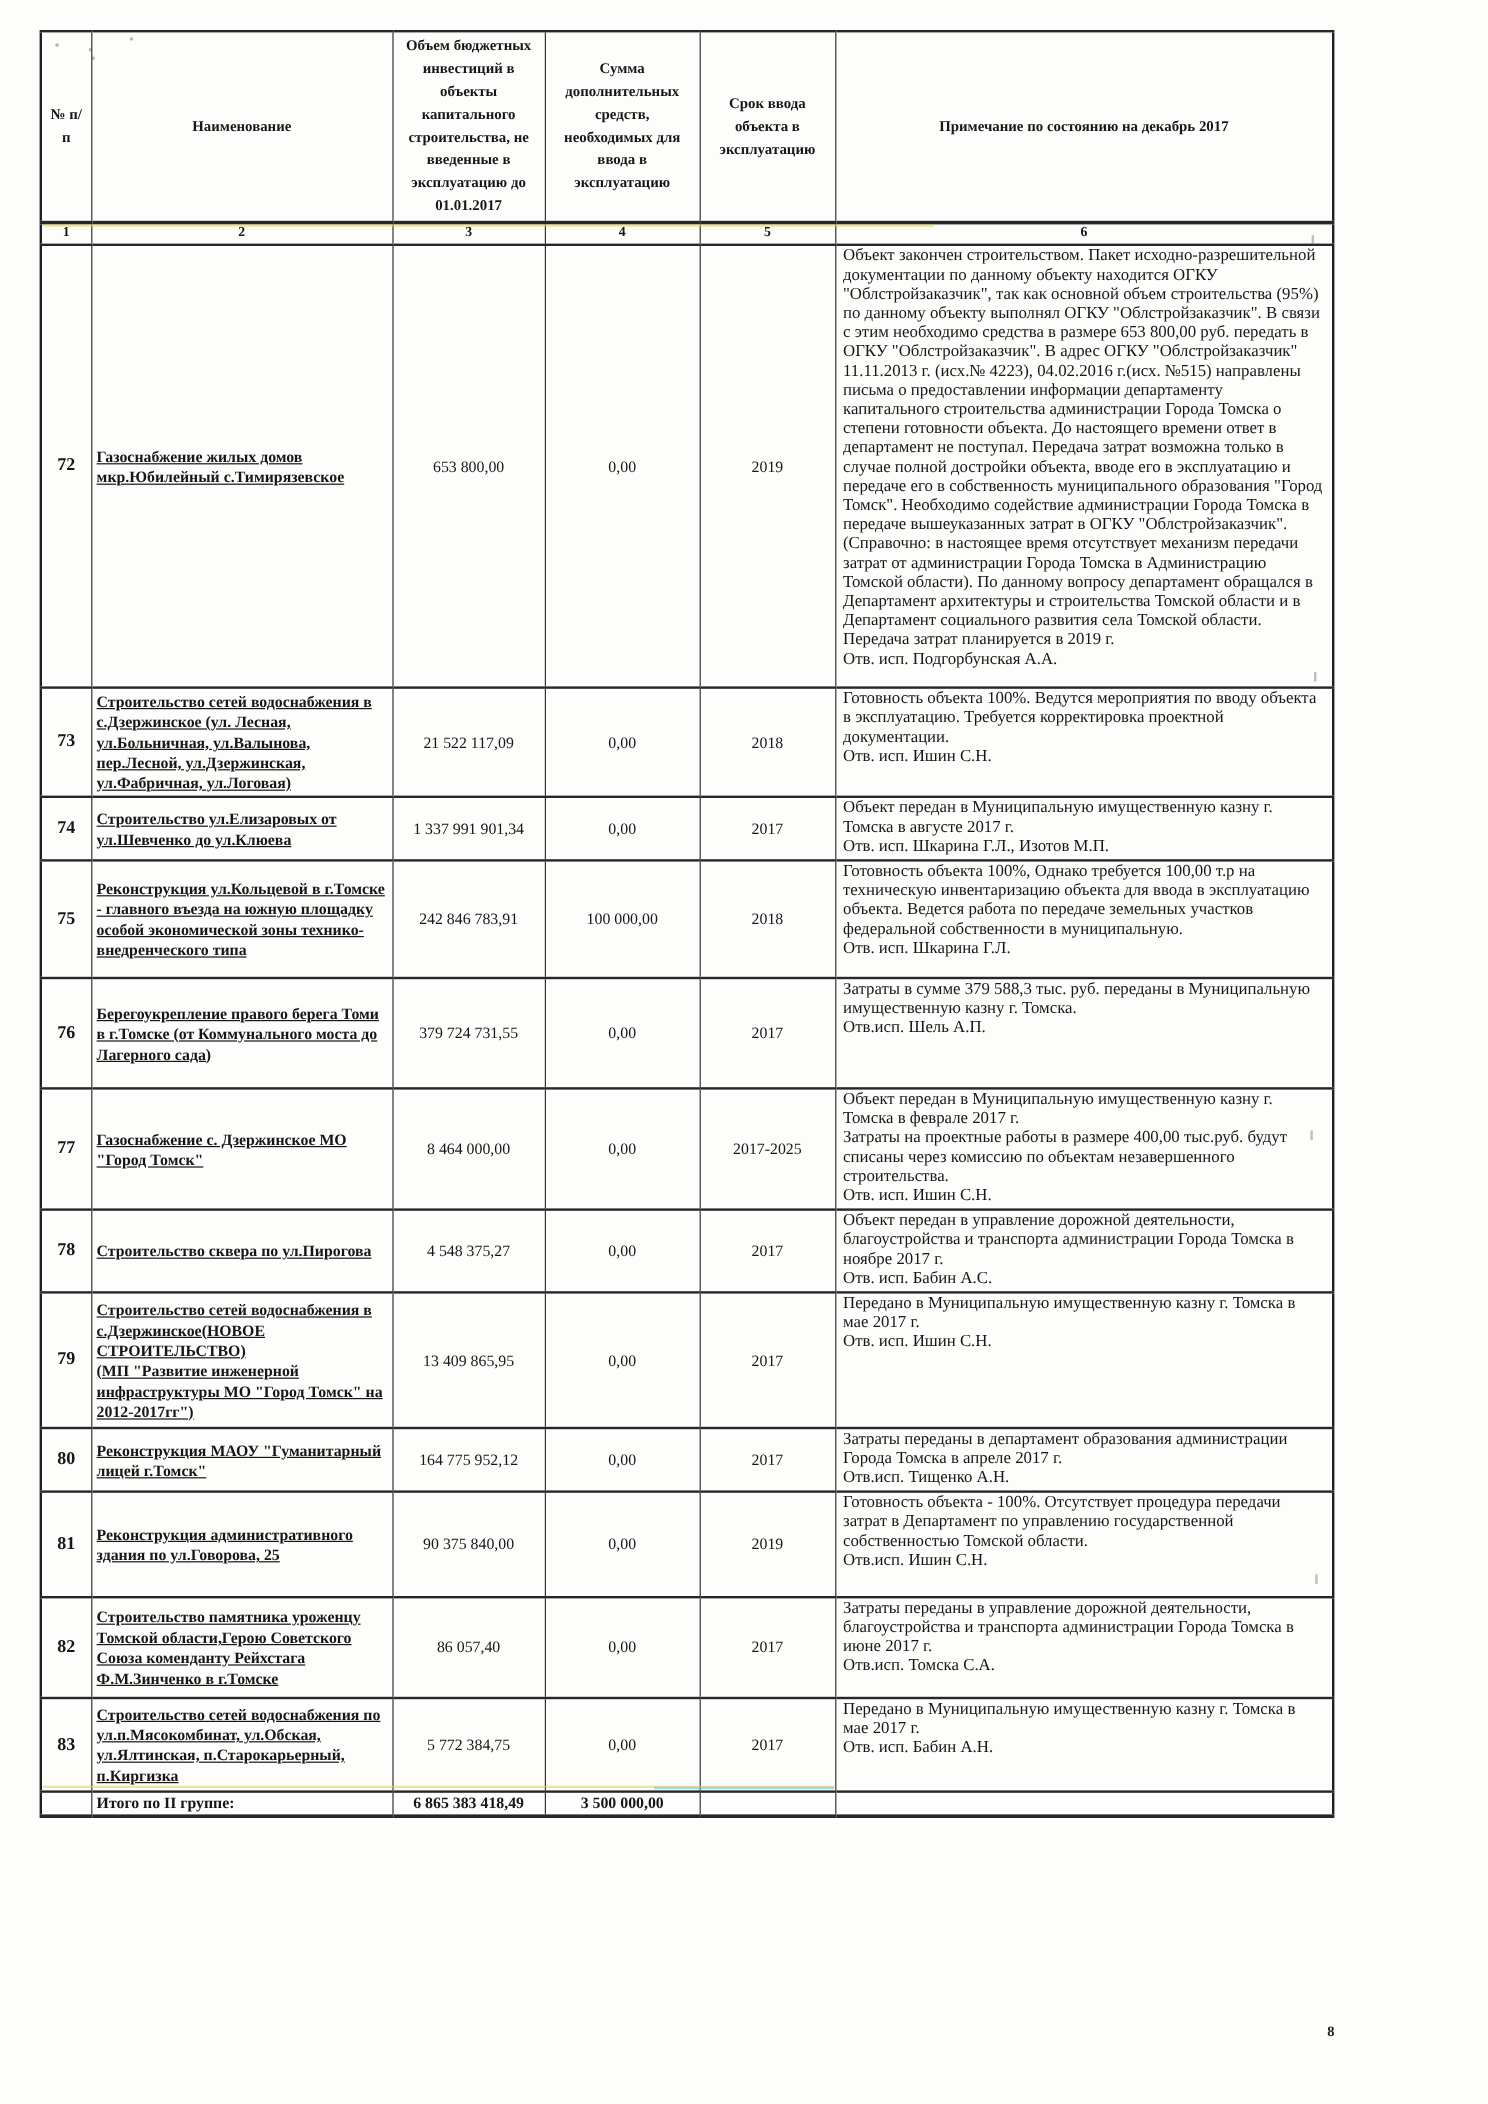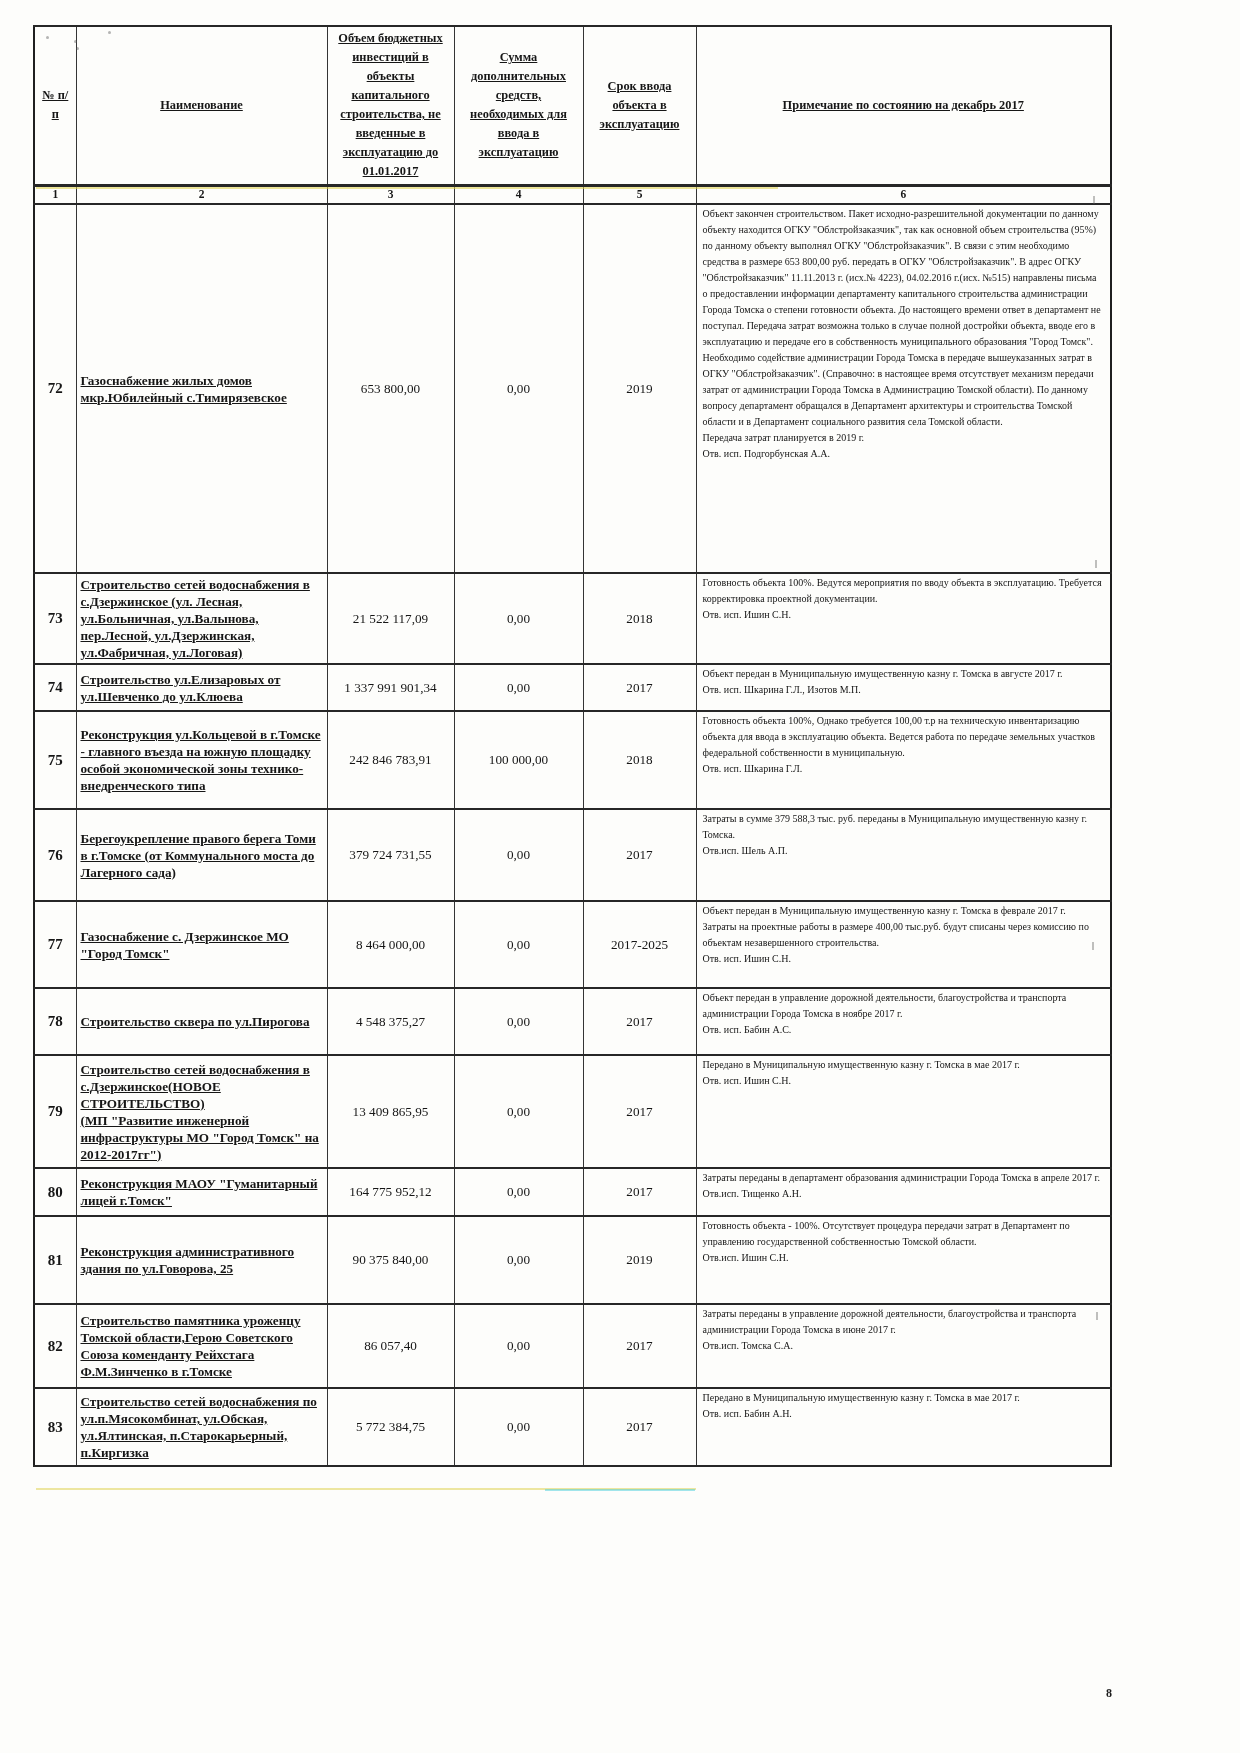--- a/index.html
+++ b/index.html
@@ -19,38 +19,38 @@
   }
   td,th{
     border-left:1px solid #343434;
     border-right:1px solid #343434;
     border-top:2px solid #272727;
     border-bottom:2px solid #272727;
     overflow:hidden;
   }
   th{
     font-weight:bold;font-size:12.4px;line-height:19px;
-    text-align:center;vertical-align:middle;padding:2px 4px;text-decoration:underline;
+    text-align:center;vertical-align:middle;padding:2px 4px;
   }
   tr.row-headnums td{
     font-weight:bold;font-size:11.5px;line-height:13px;
     text-align:center;vertical-align:middle;padding:0;
     border-top-width:3px;border-bottom-width:2px;
   }
   .c-num{font-weight:bold;font-size:15px;text-align:center;vertical-align:middle;}
   .c-name{
     font-weight:bold;font-size:13.2px;line-height:17px;
     text-align:left;vertical-align:middle;padding:2px 3px 2px 4px;
     white-space:pre-line;
     text-decoration:underline;
   }
   .c-amt,.c-term{font-weight:normal;font-size:13.2px;text-align:center;vertical-align:middle;}
   .c-note{
     vertical-align:top;text-align:left;
-    font-size:10px;line-height:16px;
+    font-size:14px;line-height:16px;
     padding:1px 8px 2px 6px;
   }
   .note-text{display:block;white-space:pre-line;}
   .resp{display:block;font-weight:normal;white-space:pre-line;}
   tr.row-total td{
     font-weight:bold;font-size:13.2px;vertical-align:middle;
     border-bottom-width:3px;
   }
   tr.row-total .t-label{text-align:left;padding-left:4px;}
   tr.row-total .t-amt{text-align:center;}
@@ -248,20 +248,28 @@
       <td class="c-name">Строительство сетей водоснабжения  по ул.п.Мясокомбинат, ул.Обская, ул.Ялтинская, п.Старокарьерный, п.Киргизка</td>
       <td class="c-amt">5 772 384,75</td>
       <td class="c-amt">0,00</td>
       <td class="c-term">2017</td>
       <td class="c-note">
         <span class="note-text">Передано в Муниципальную имущественную казну г. Томска в мае  2017 г.</span>
         <span class="resp">Отв. исп.  Бабин А.Н.</span>
       </td>
     </tr>
 
+    <tr class="row-total" style="height:20px">
+      <td></td>
+      <td class="t-label">Итого по II группе:</td>
+      <td class="t-amt">6 865 383 418,49</td>
+      <td class="t-amt">3 500 000,00</td>
+      <td></td>
+      <td></td>
+    </tr>
   </tbody>
     </table>
 
   <div class="art art-yellow-top"></div>
   <div class="art art-yellow-bottom"></div>
   <div class="art art-cyan-bottom"></div>
   <div class="art art-dash d1"></div>
   <div class="art art-dash d2"></div>
   <div class="art art-dash d3"></div>
   <div class="art art-dash d4"></div>

